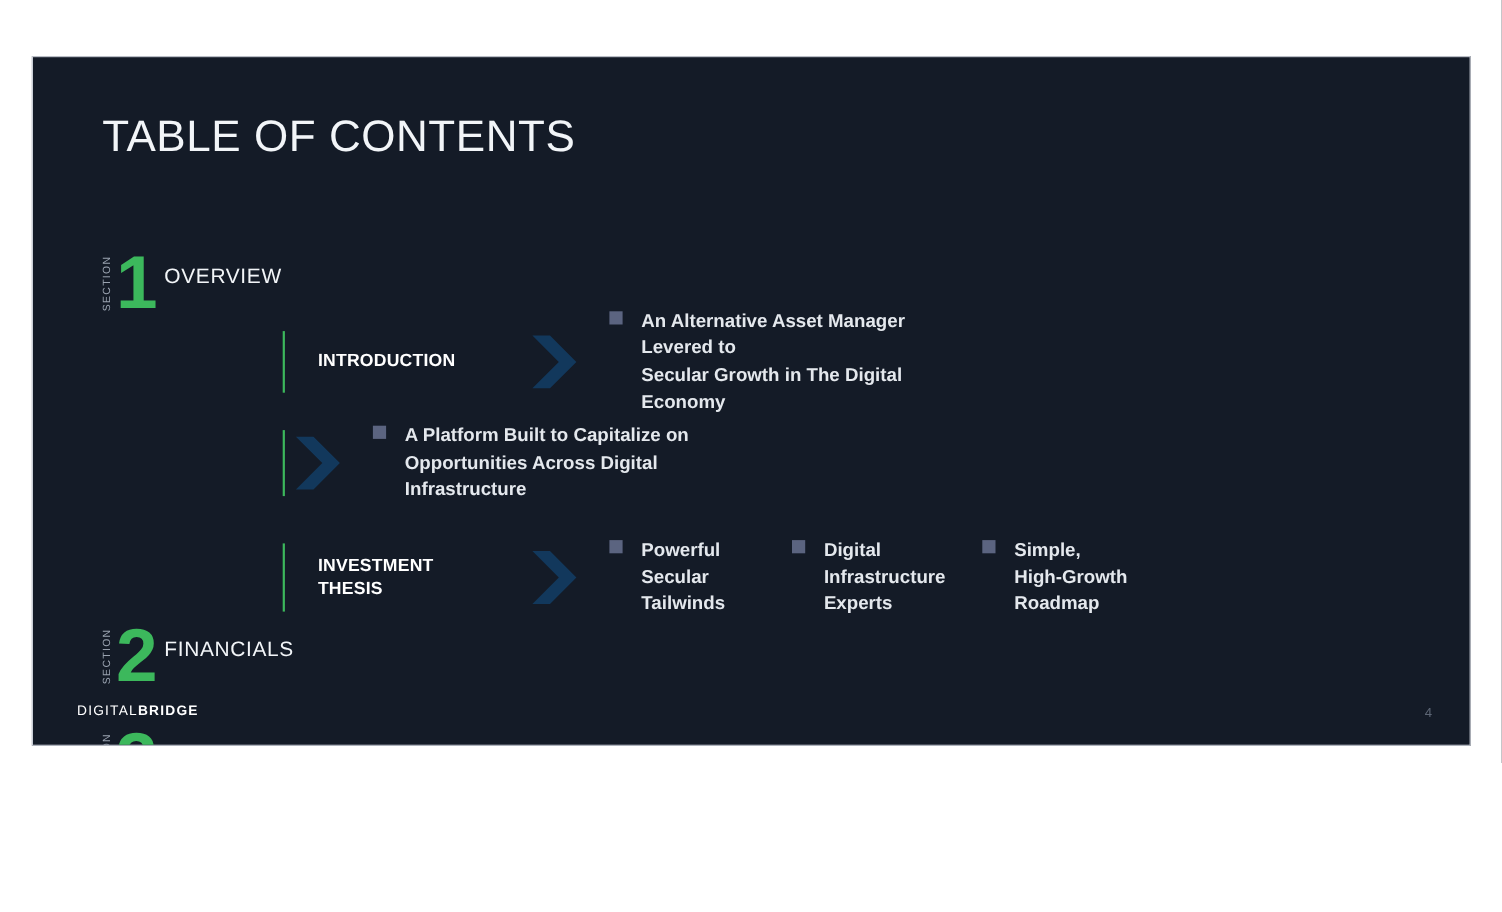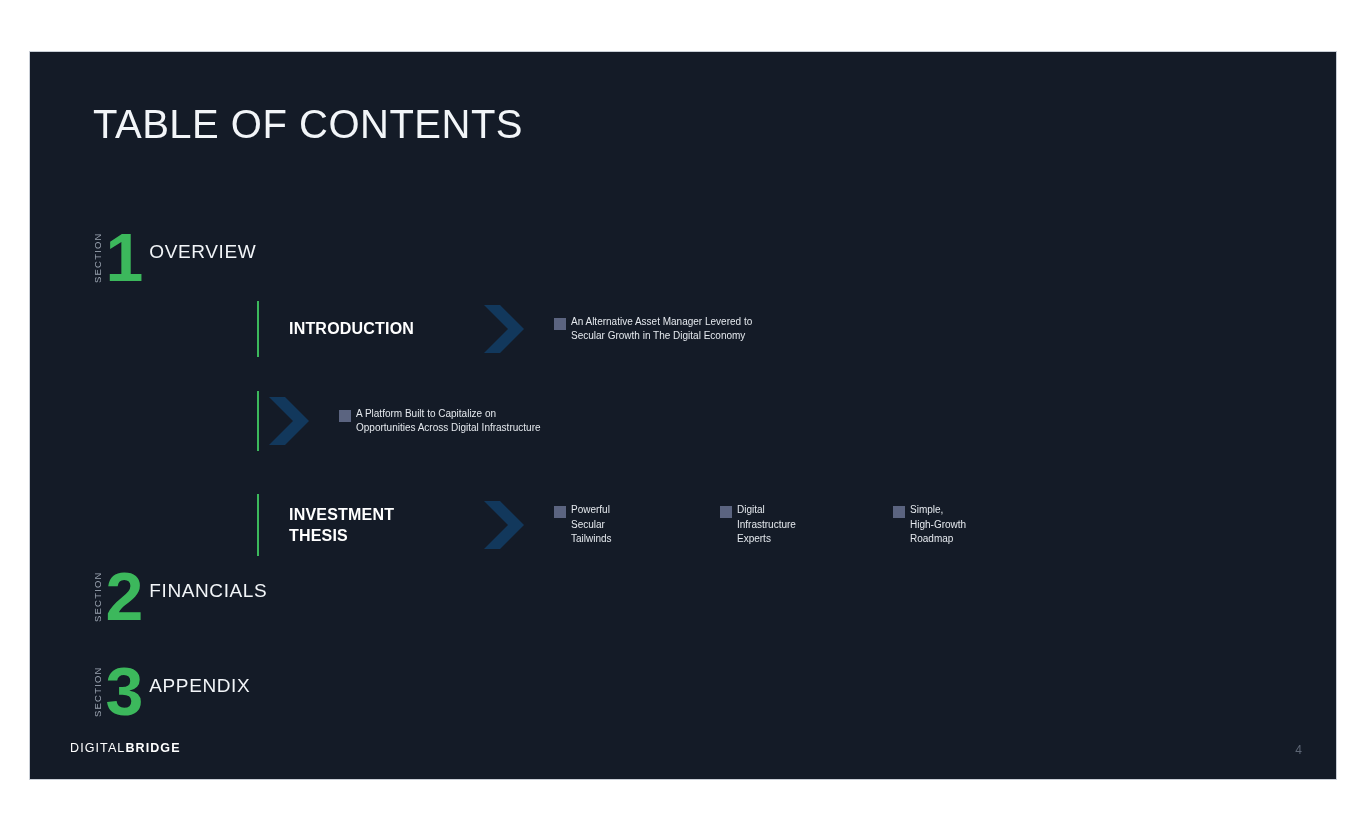--- a/index.html
+++ b/index.html
@@ -12,21 +12,21 @@
     overflow: hidden;
     font-family: "Liberation Sans", sans-serif;
   }
 
   
   #slide {
     position: absolute;
     left: 29px;
     top: 51px;
     width: 1308px;
-    height: 729px;
+    height: 627px;
     background: #141b27;
     border: 1px solid #c9ced6;
     box-sizing: border-box;
     overflow: hidden;
   }
 
   
   #page-title {
     position: absolute;
     left: 63px;
@@ -127,23 +127,23 @@
     align-items: flex-start;
   }
   .bullet-sq {
     width: 12px;
     height: 12px;
     background: #5b6480;
     flex: none;
     margin-top: 3px;
   }
   .bullet-text {
-    margin-left: 5px;
-    font-size: 10px;
-    font-weight: 400;
+    margin-left: 17px;
+    font-size: 17px;
+    font-weight: 700;
     color: #e4e8ed;
     line-height: 1.45;
     white-space: pre-line;
   }
   .col-w-wide  { width: 330px; }
   .col-w-1 { width: 166px; }
   .col-w-2 { width: 173px; }
   .col-w-3 { width: 160px; }
 
   

